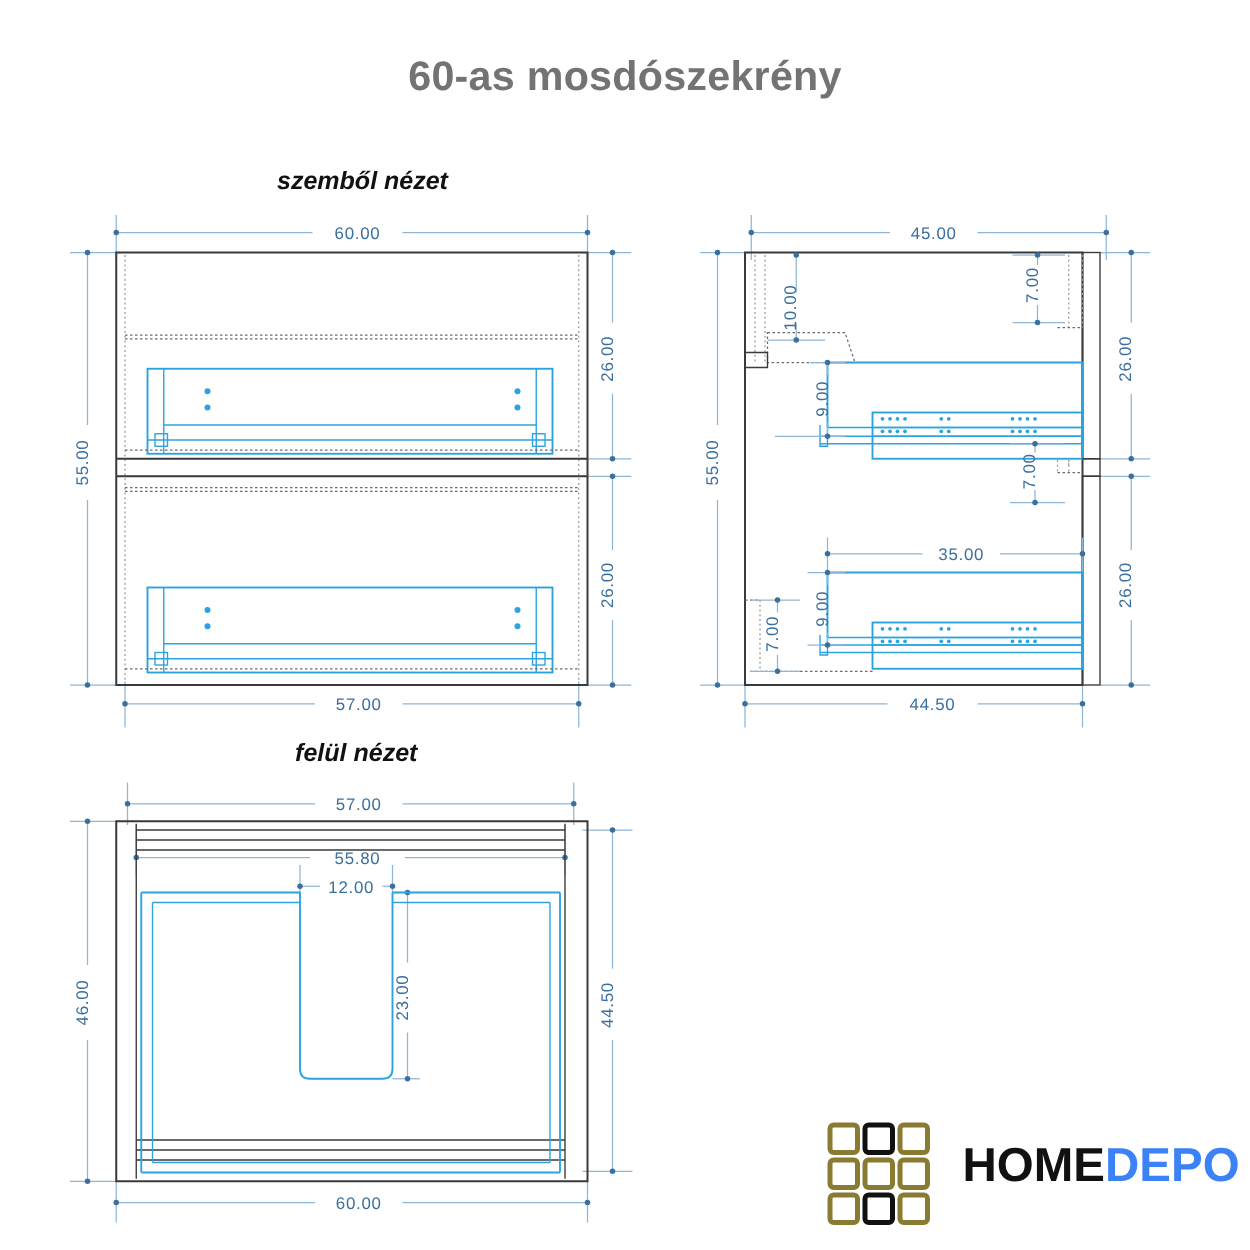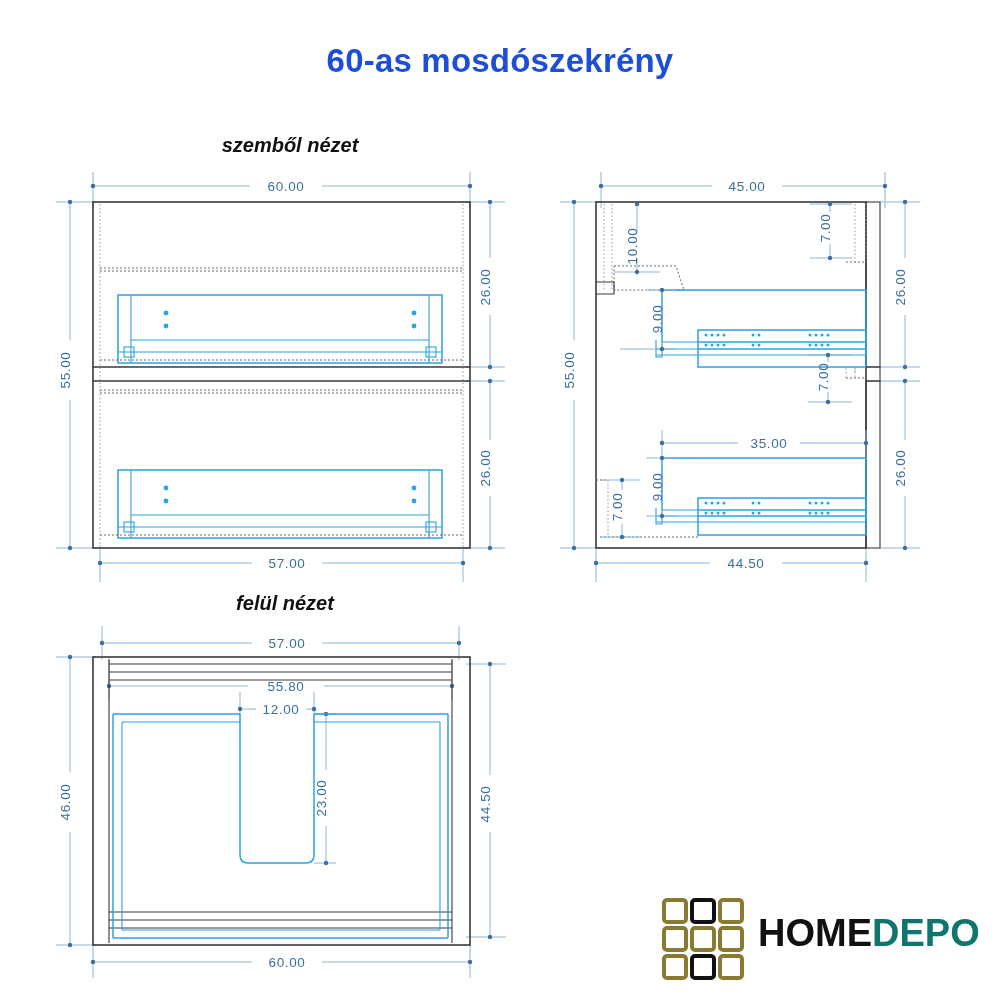--- a/index.html
+++ b/index.html
@@ -4,40 +4,40 @@
 <style>
   html,body{margin:0;padding:0;background:#ffffff;}
   body{
     width:1000px;height:1000px;position:relative;overflow:hidden;
     font-family:"Liberation Sans","DejaVu Sans",sans-serif;
     color:#111;
   }
   #root{position:absolute;inset:0;}
   .t-title{
     position:absolute;left:0;right:0;top:42px;text-align:center;
-    font-size:33px;font-weight:bold;letter-spacing:.2px;color:#1d4ed8;
+    font-size:33px;font-weight:bold;letter-spacing:.2px;color:#737373;
   }
   .t-view{
     position:absolute;font-size:20px;font-style:italic;color:#111;
     text-align:center;white-space:nowrap;font-weight:bold;
   }
   svg{position:absolute;left:0;top:0;width:1000px;height:1000px;overflow:visible;}
   .dimtxt{
     fill:#3b6f9e;font-family:"Liberation Sans","DejaVu Sans",sans-serif;
     font-size:13.5px;letter-spacing:.6px;
   }
   
   #logo{position:absolute;left:662px;top:898px;width:300px;height:88px;}
   .grid{position:absolute;left:0;top:0;width:84px;height:84px;
         display:grid;grid-template-columns:repeat(3,26px);grid-template-rows:repeat(3,26px);gap:2px;}
   .cell{border:4px solid #8a7b33;border-radius:5px;background:#fff;box-sizing:border-box;}
   .cell.dark{border-color:#111111;}
   .wordmark{position:absolute;left:96px;top:14px;font-size:38px;font-weight:600;letter-spacing:0px;white-space:nowrap;}
-  .wordmark .a{color:#111111;}
-  .wordmark .b{color:#0f766e;}
+  .wordmark .a{color:#111111;margin-left:12px;}
+  .wordmark .b{color:#3b82f6;}
 </style>
 </head>
 <body>
 
 <div id="root">
 
   <div class="t-title">60-as mosdószekrény</div>
 
   <div class="t-view" style="left:185px;top:134px;width:210px;">szemből nézet</div>
   <div class="t-view" style="left:180px;top:592px;width:210px;text-align:center;">felül nézet</div>

